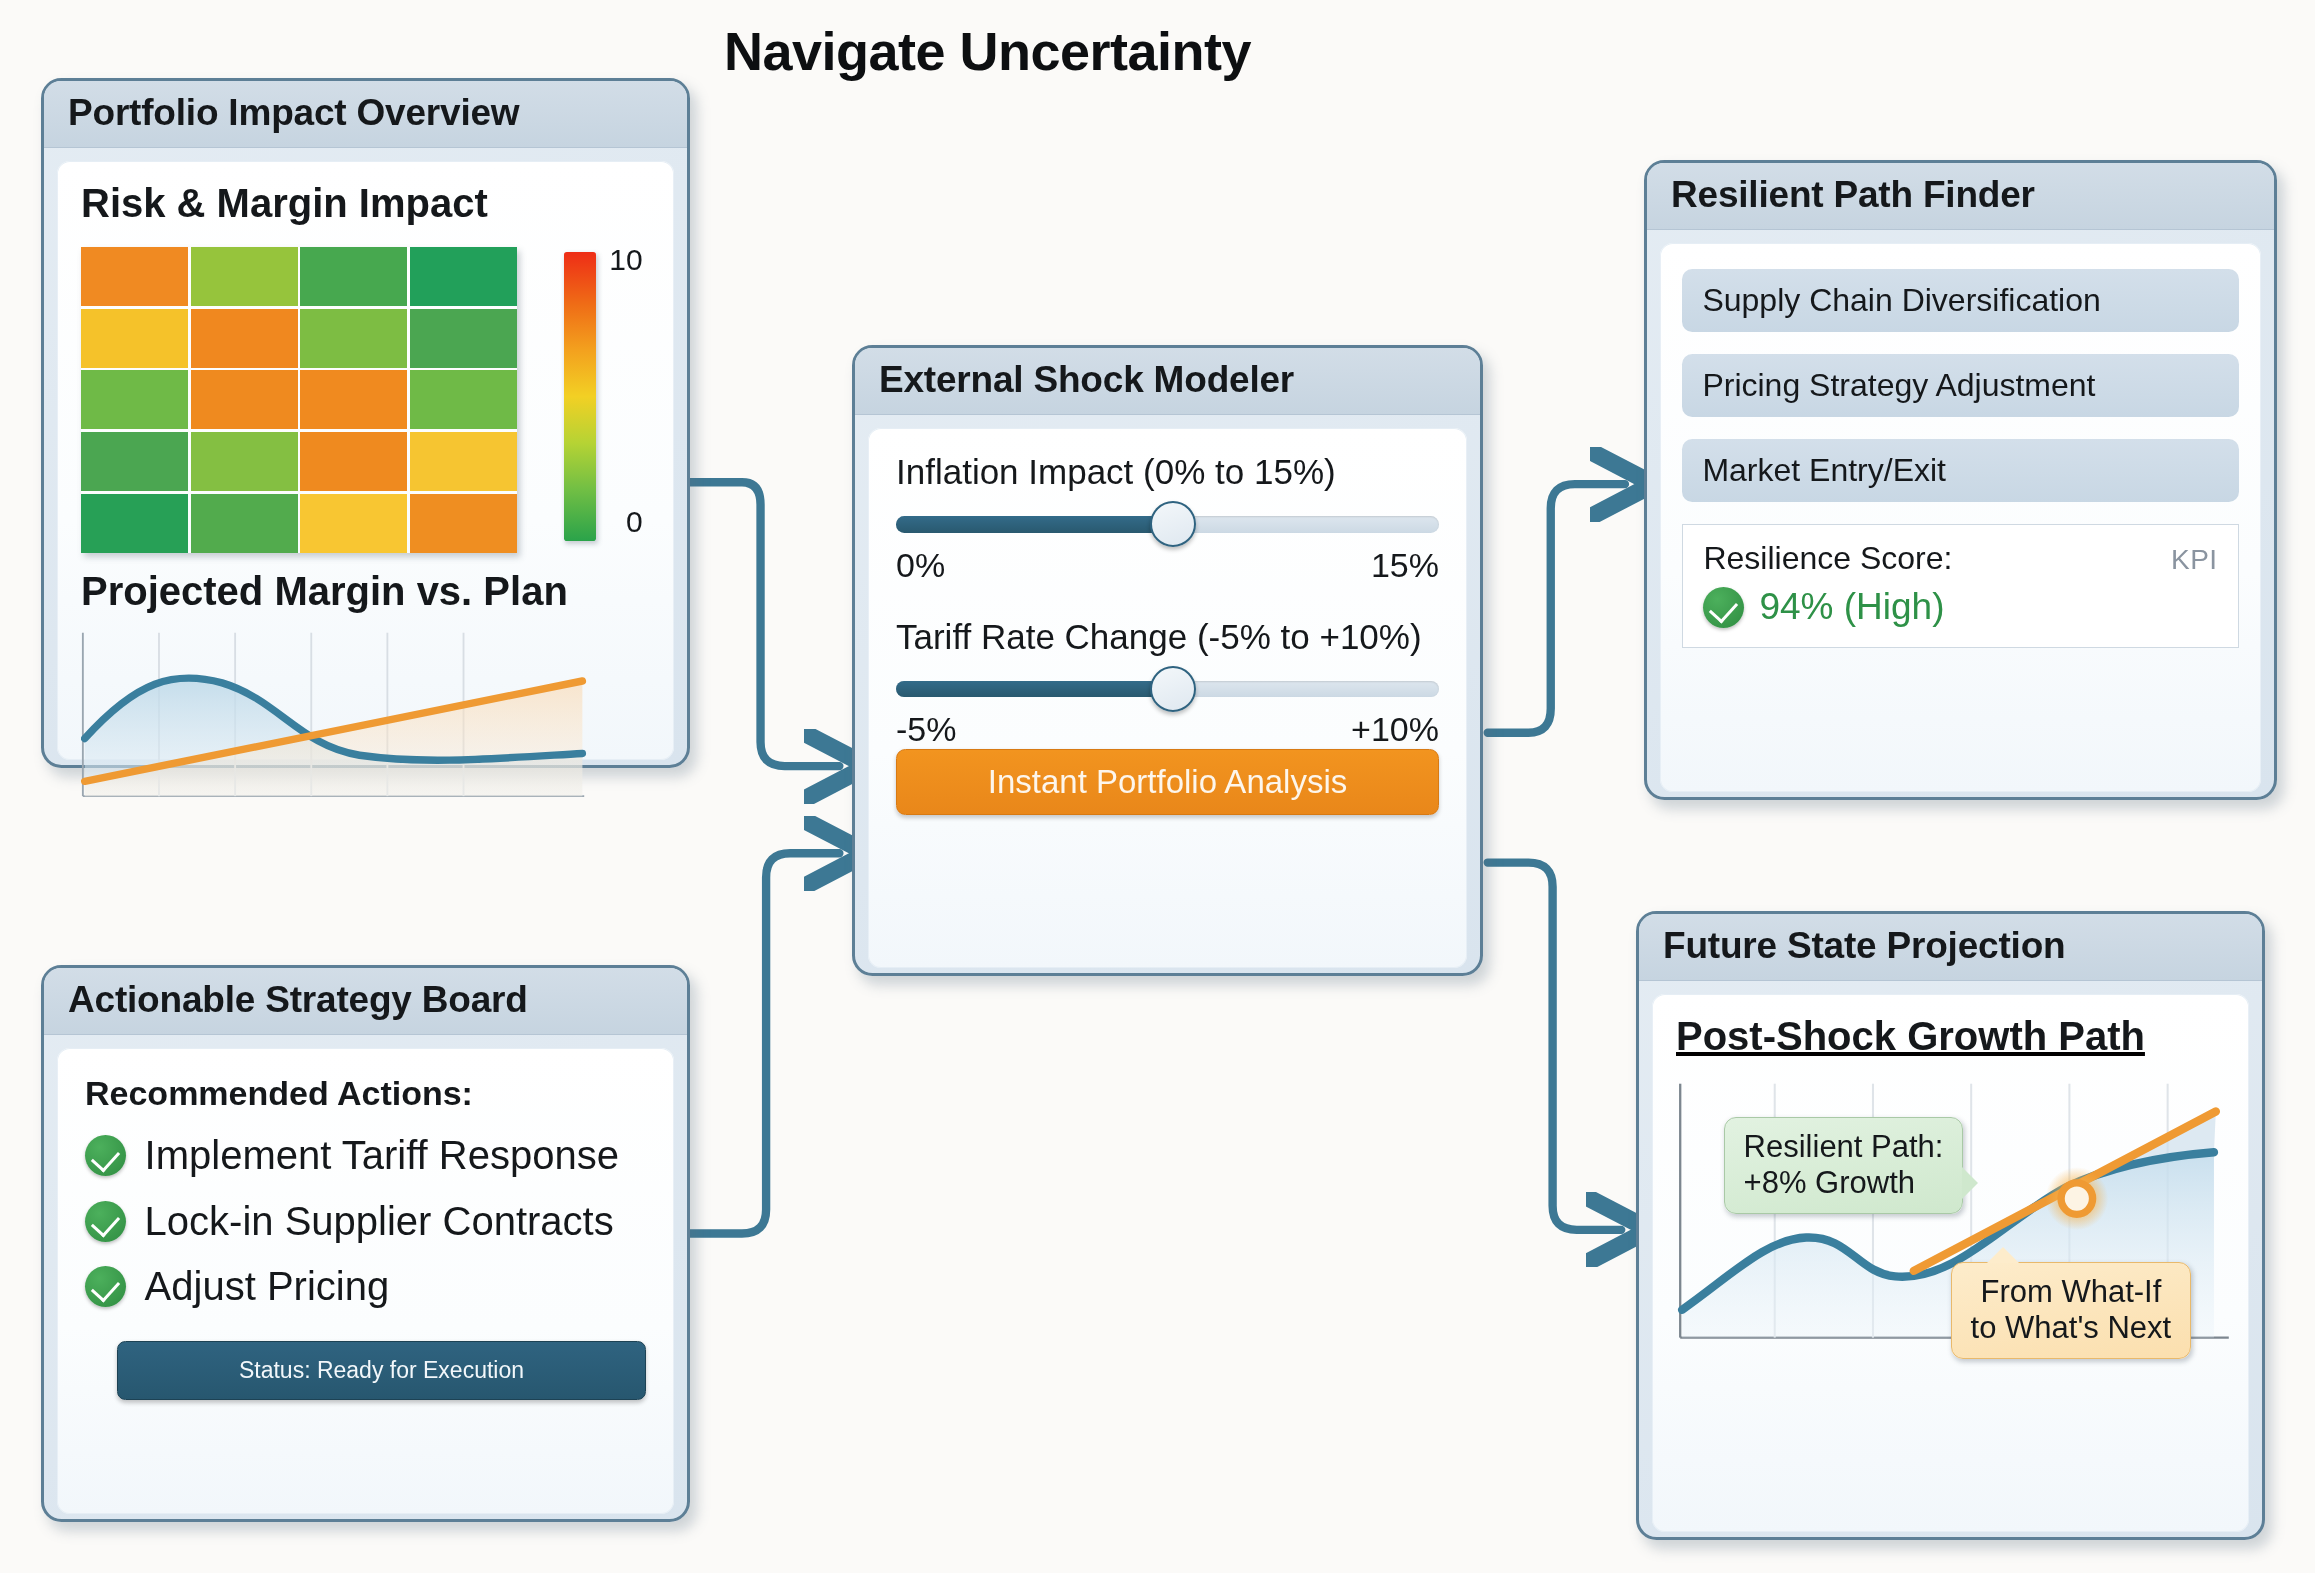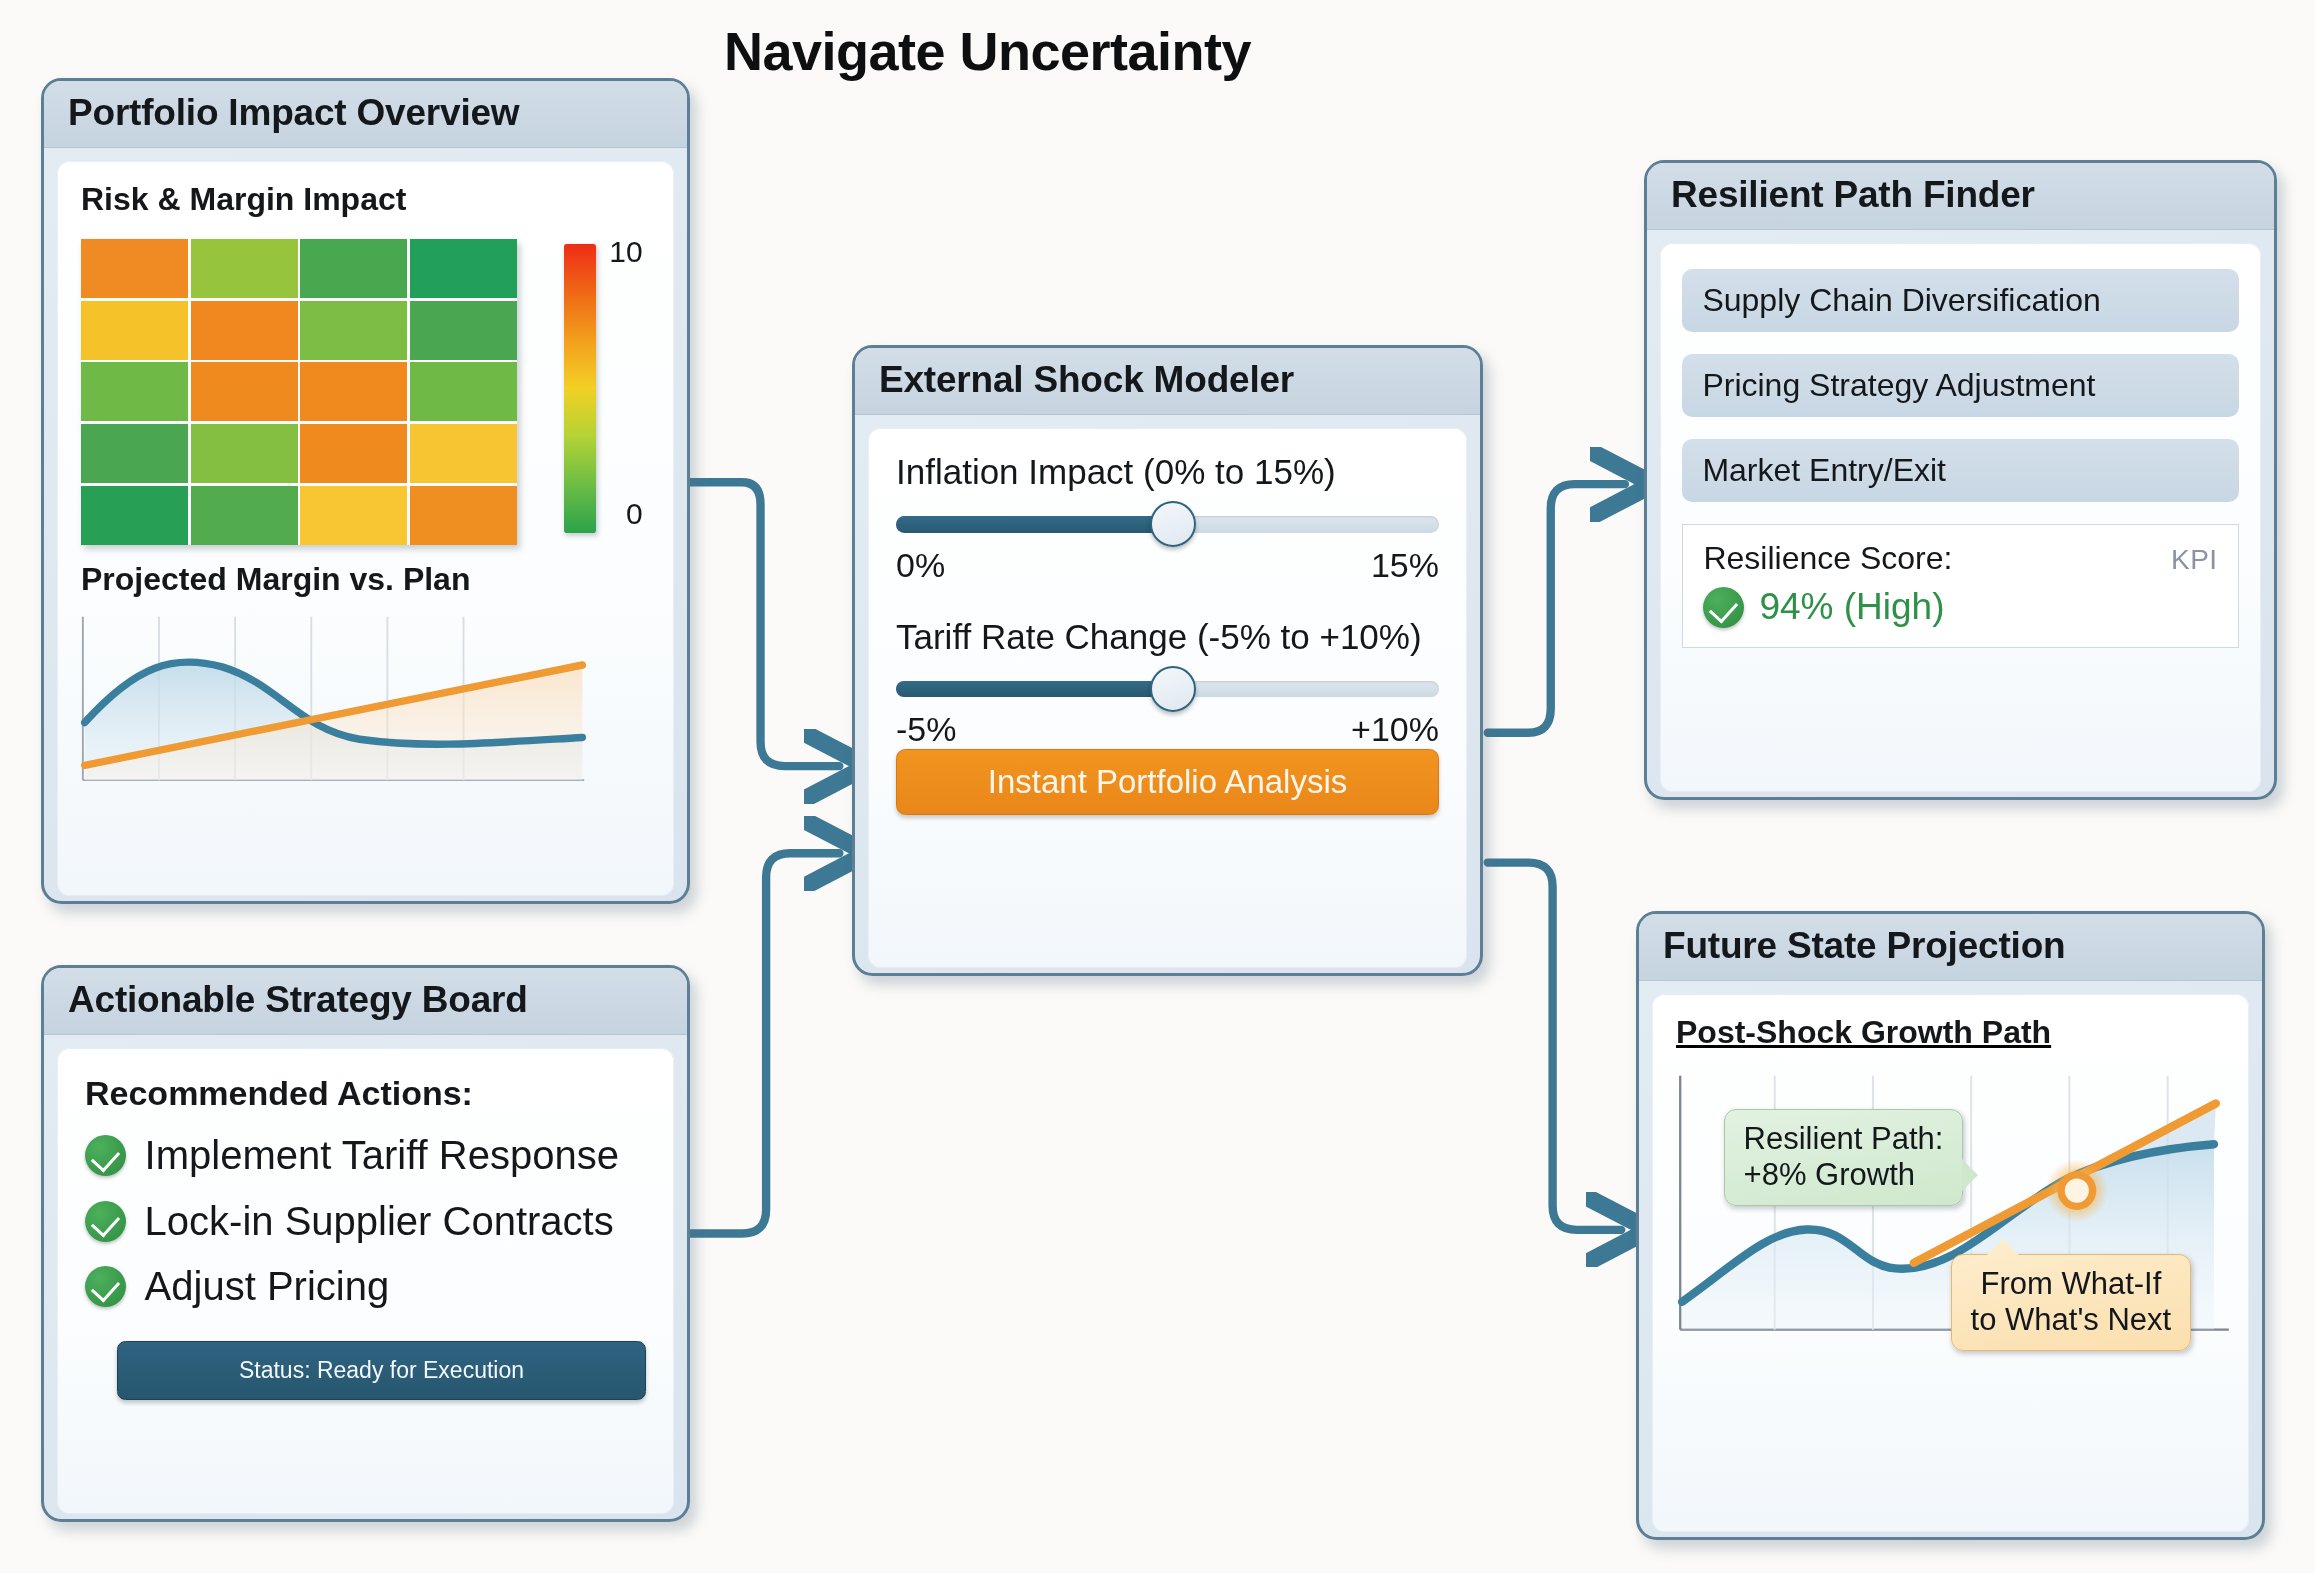--- a/index.html
+++ b/index.html
@@ -39,22 +39,22 @@
   }
 
   
   #main-title {
     position: absolute; left: 0; top: 20.4px; width: 1975px;
     text-align: center; font-size: 54px; font-weight: 700; color: #0d0f11;
     letter-spacing: -0.5px;
   }
 
   
-  #p-portfolio { left: 41px; top: 78px; width: 649px; height: 826px; }
-  .sub-title { font-size: 32px; font-weight: 700; color: #15181b; }
+  #p-portfolio { left: 41px; top: 78px; width: 649px; height: 690px; }
+  .sub-title { font-size: 40px; font-weight: 700; color: #15181b; }
 
   #heat-wrap { position: relative; }
   #heatmap {
     display: grid;
     grid-template-columns: repeat(4, 1fr);
     grid-template-rows: repeat(5, 1fr);
     gap: 2.8px;
     width: 436px; height: 306px;
     box-shadow: 2.8px 3.7px 6.5px rgba(80,95,110,.30);
   }

